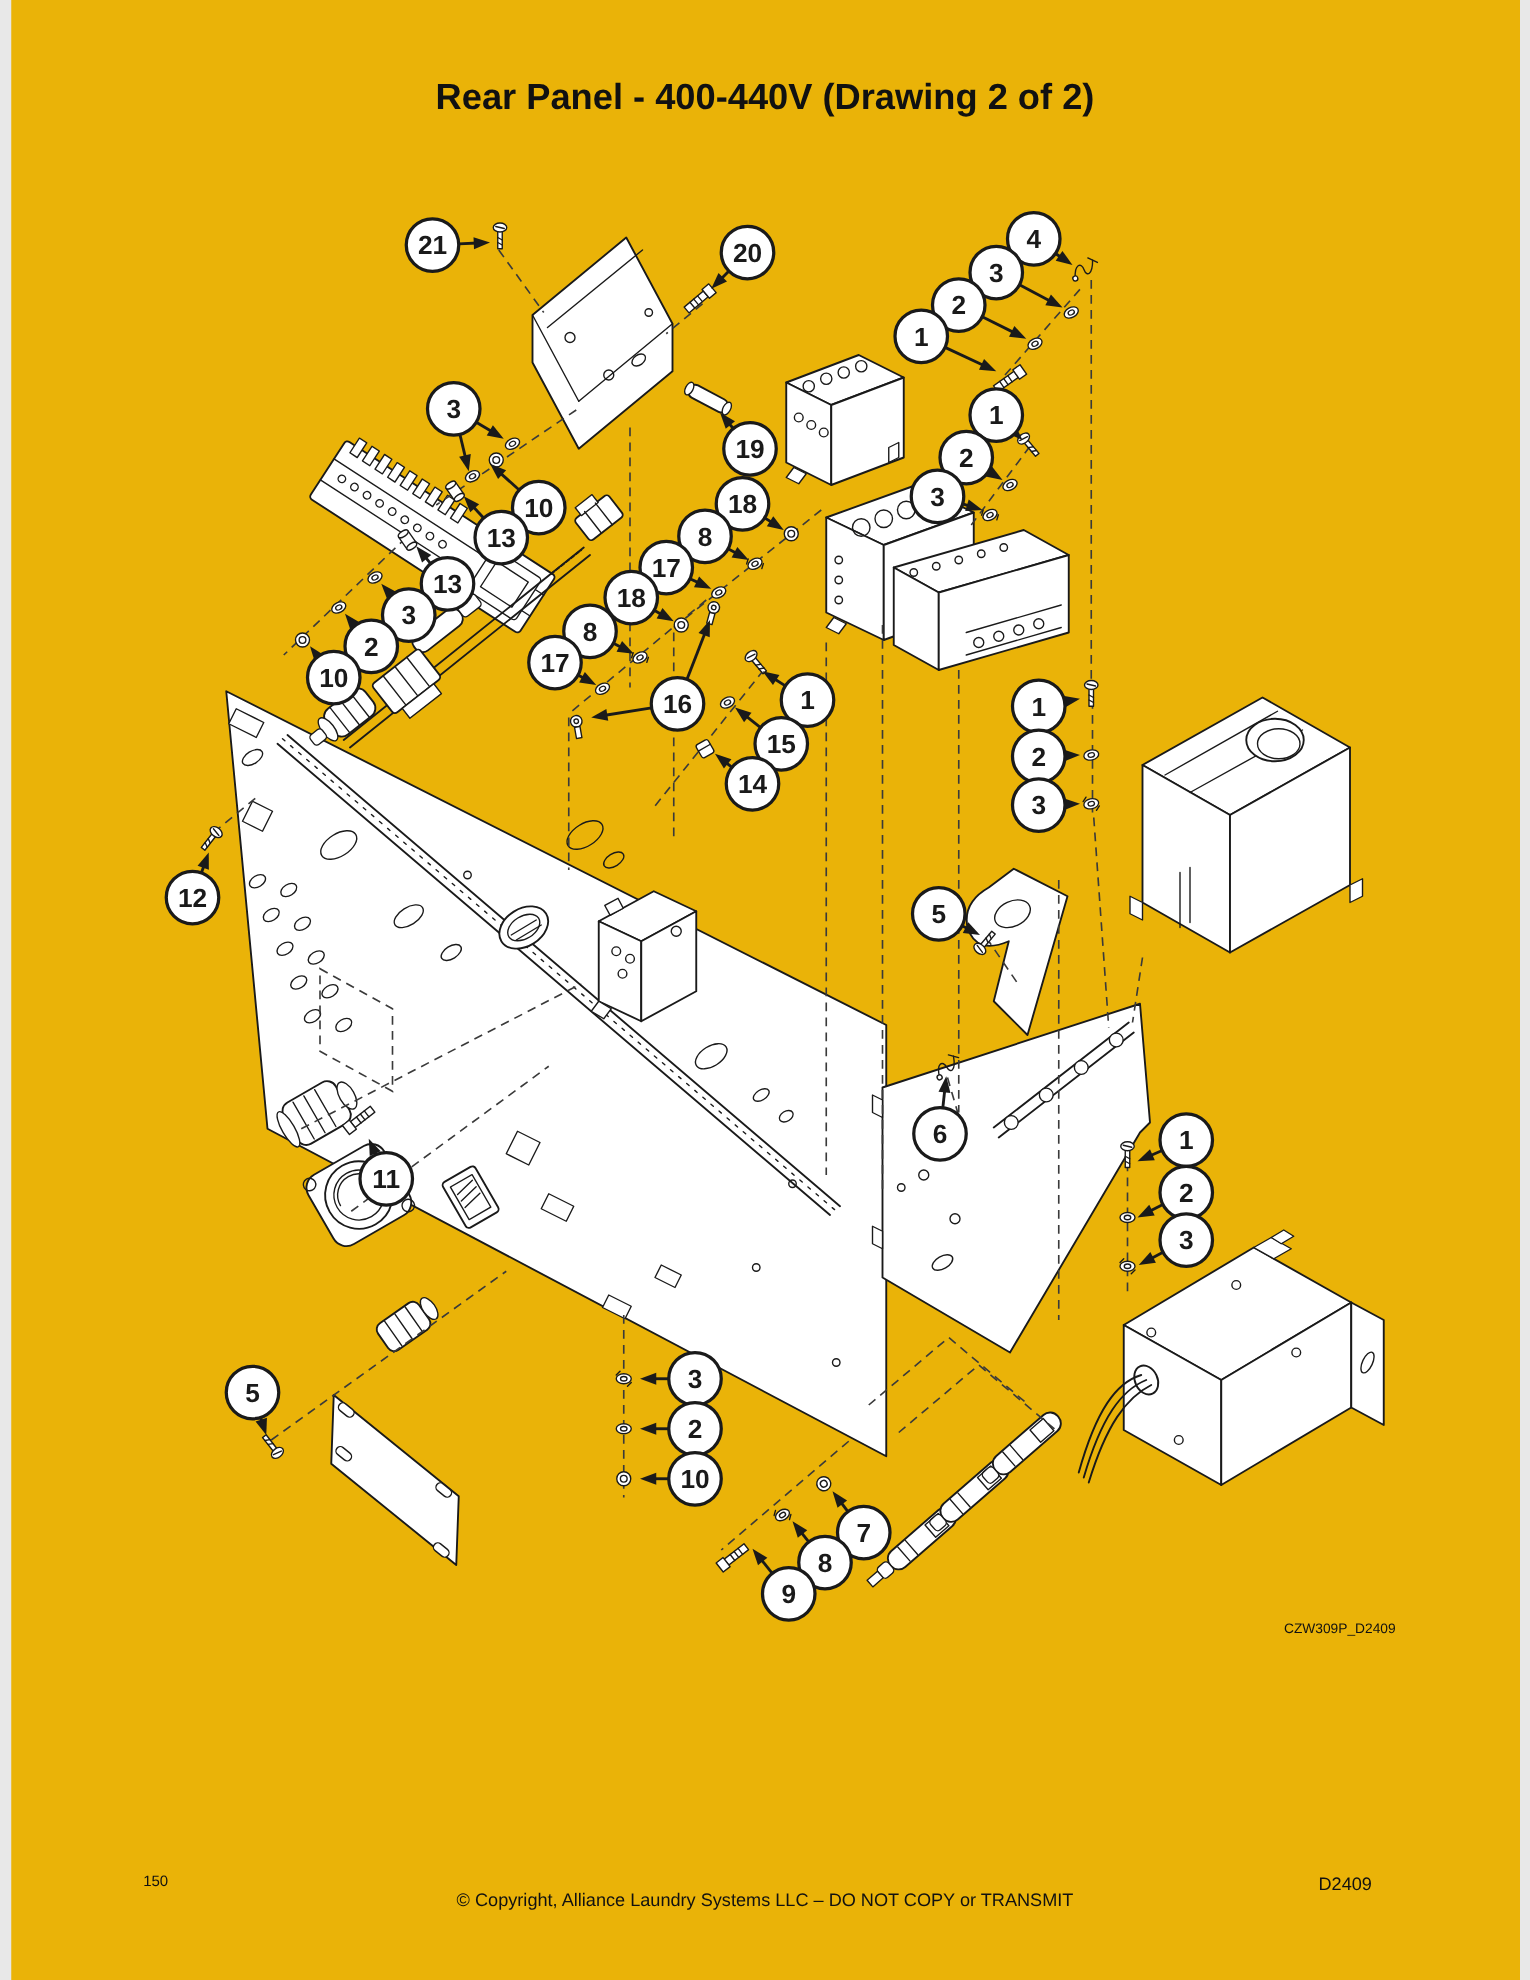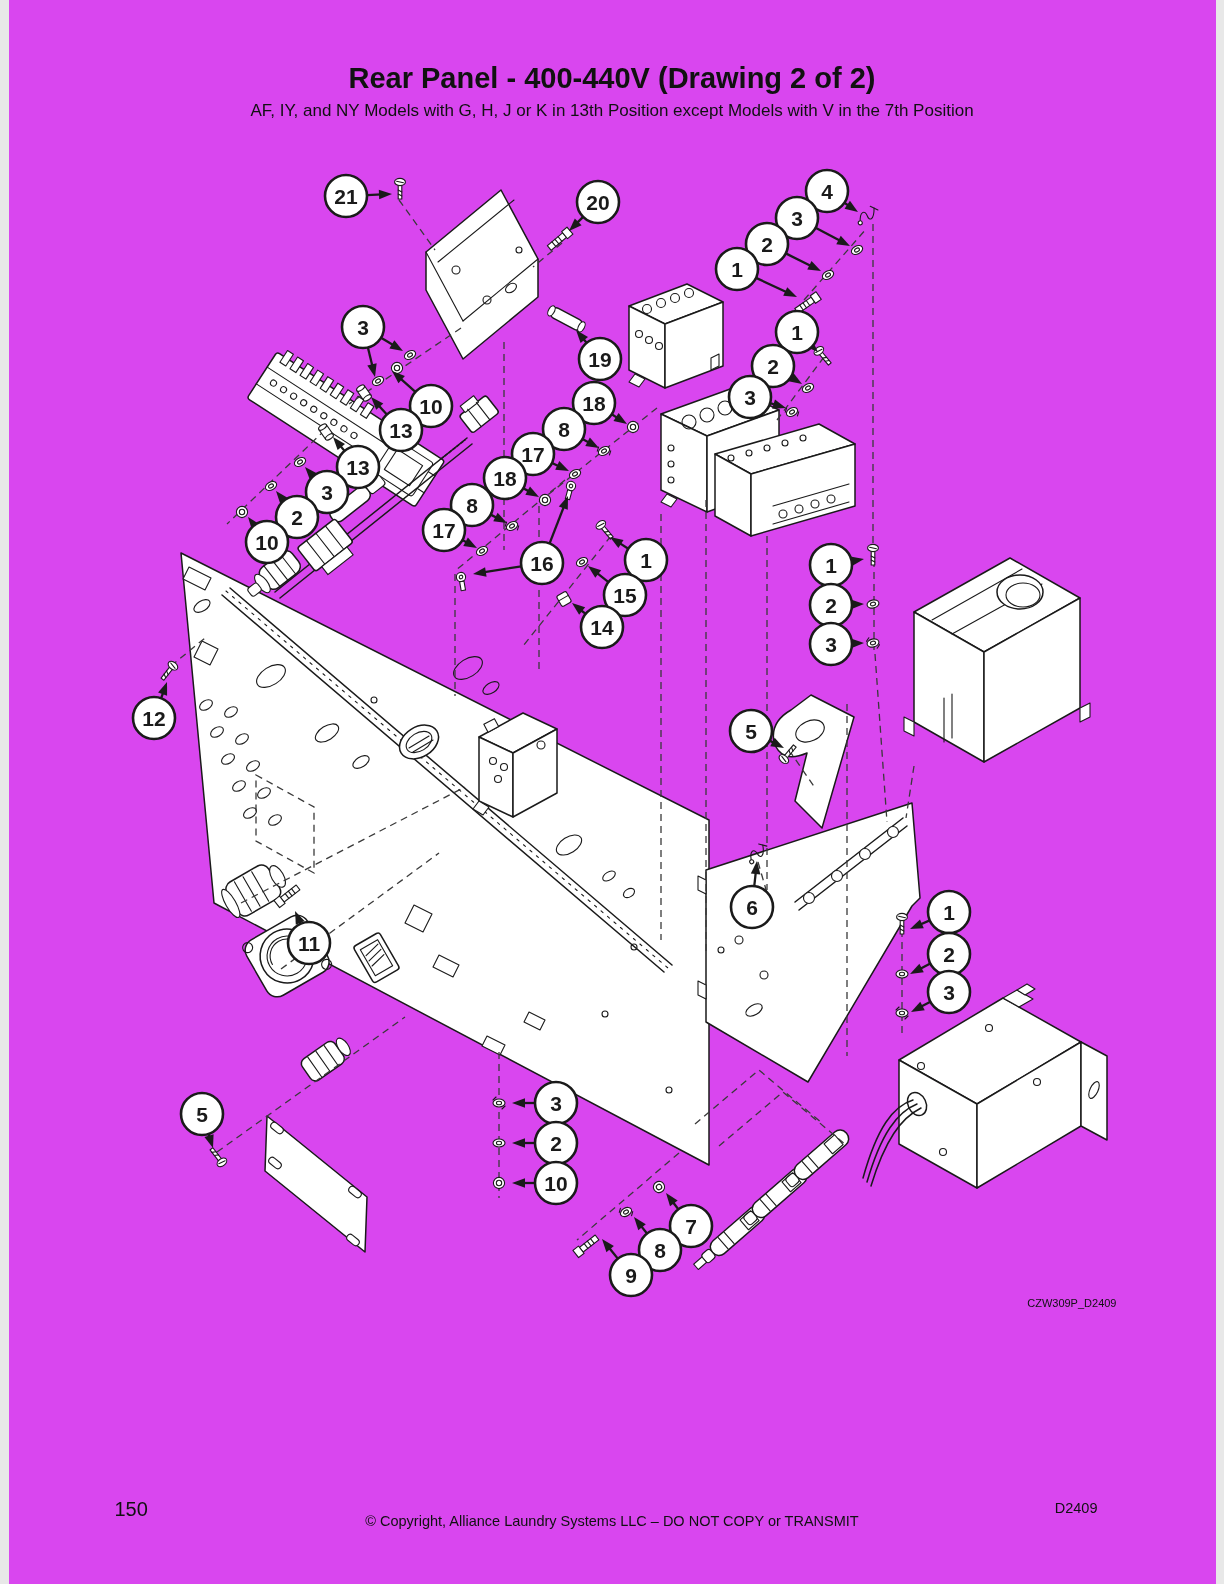--- a/index.html
+++ b/index.html
@@ -1,40 +1,39 @@
 <!DOCTYPE html>
 <html><head>
 <meta charset="utf-8">
 <style>
   html,body{margin:0;padding:0;background:#e8e8e8;}
-  .page{position:relative;width:1207px;height:1584px;background:#d946ef;margin:0 auto;
+  .page{position:relative;width:1207px;height:1584px;background:#eab308;margin:0 auto;
         font-family:"Liberation Sans", sans-serif;color:#111;overflow:hidden;}
   .header{position:absolute;top:62px;left:0;width:100%;text-align:center;}
   .header h1{margin:0;font-size:29px;font-weight:bold;letter-spacing:0px;}
   .header p{margin:6px 0 0 0;font-size:17px;}
   svg.diagram{position:absolute;left:0;top:0;width:1224px;height:1584px;}
   .drawing-code{position:absolute;top:1297px;left:978px;width:130px;font-size:11px;text-align:right;}
   .footer{position:absolute;top:1498px;left:0;width:100%;font-size:14.5px;}
-  .footer .pageno{position:absolute;left:106px;top:0;font-size:20px;}
+  .footer .pageno{position:absolute;left:106px;top:0;font-size:12px;}
   .footer .copy{position:absolute;left:0;width:100%;text-align:center;top:15px;}
   .footer .doc{position:absolute;right:118px;top:2px;}
   
   .ink{stroke:#1a1a1a;fill:none;stroke-width:1.5;stroke-linejoin:round;stroke-linecap:round;}
   .inkf{stroke:#1a1a1a;fill:#ffffff;stroke-width:1.5;stroke-linejoin:round;}
   .thin{stroke-width:1.1;}
   .dashed{stroke-dasharray:7 5;stroke-width:1.3;fill:none;stroke:#3a3a3a;}
 </style>
 </head>
 <body>
 
 <div class="page">
 
   <div class="header">
     <h1>Rear Panel - 400-440V (Drawing 2 of 2)</h1>
-    <p>AF, IY, and NY Models with G, H, J or K in 13th Position except Models with V in the 7th Position</p>
   </div>
 
   <svg id="diagram" class="diagram" viewBox="0 0 1224 1584">
     <defs>
       <g id="g-washer">
           <ellipse class="inkf thin" rx="6" ry="4"></ellipse>
           <ellipse class="inkf thin" rx="2.6" ry="1.8"></ellipse>
         </g>
       <g id="g-lock">
           <ellipse class="inkf thin" rx="6" ry="4"></ellipse>

